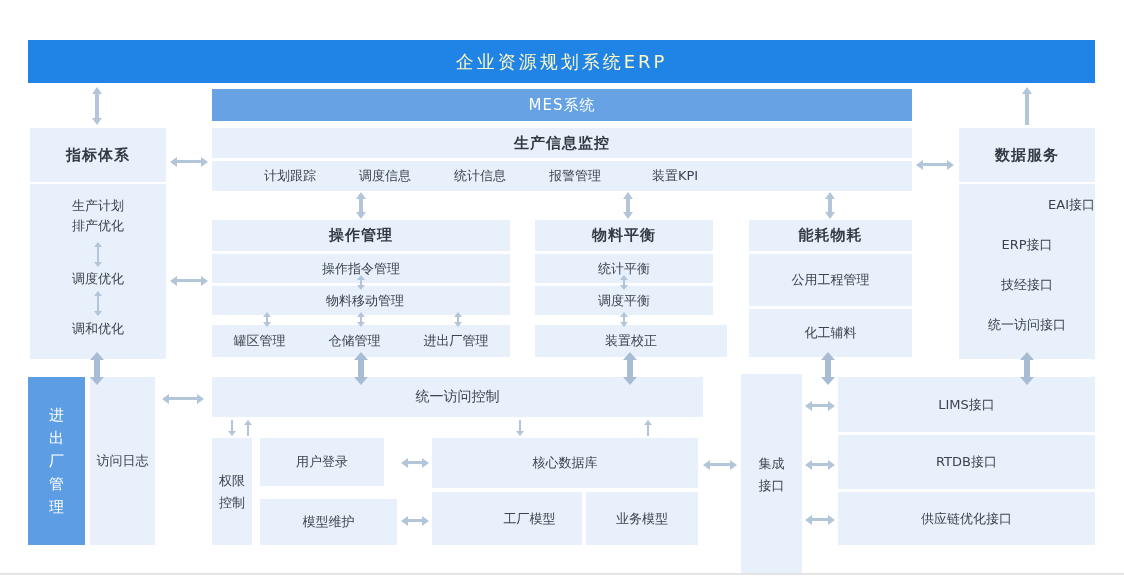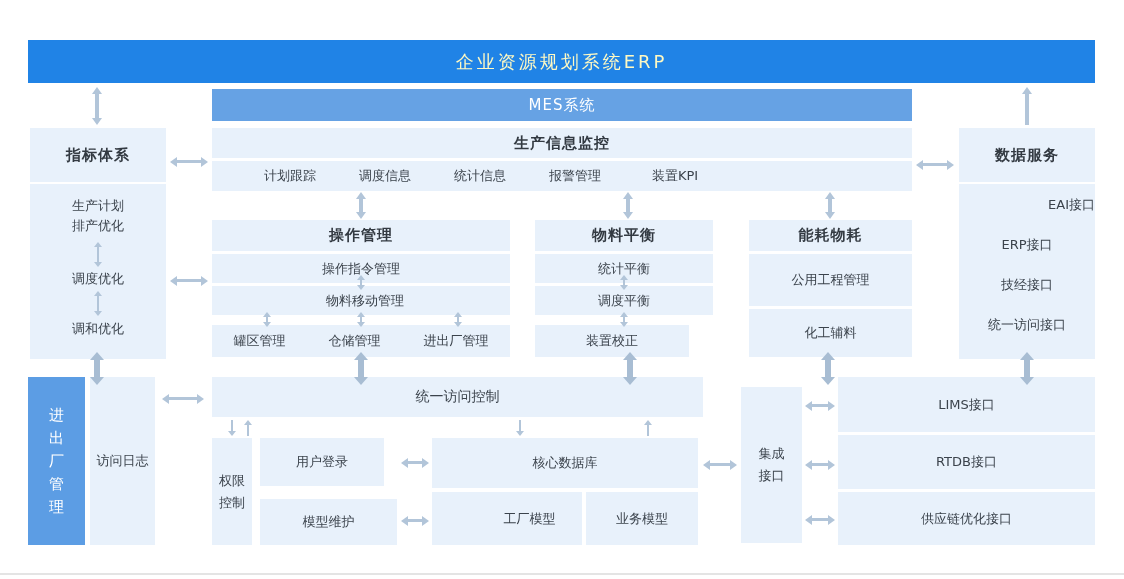--- a/index.html
+++ b/index.html
@@ -110,21 +110,21 @@
       <span>仓储管理</span>
       <span>进出厂管理</span>
     </div>
   </div>
 
   <div class="box" style="left:535px;top:220px;width:178px;height:31px;">
     <span class="hdr">物料平衡</span>
   </div>
   <div class="box" style="left:535px;top:254px;width:178px;height:29px;">统计平衡</div>
   <div class="box" style="left:535px;top:286px;width:178px;height:29px;">调度平衡</div>
-  <div class="box" style="left:535px;top:325px;width:154px;height:32px;">装置校正</div>
+  <div class="box" style="left:535px;top:325px;width:192px;height:32px;">装置校正</div>
 
   <div class="box" style="left:749px;top:220px;width:163px;height:31px;">
     <span class="hdr">能耗物耗</span>
   </div>
   <div class="box" style="left:749px;top:254px;width:163px;height:52px;">公用工程管理</div>
   <div class="box" style="left:749px;top:309px;width:163px;height:48px;">化工辅料</div>
 
   <div class="box bluebox" style="left:28px;top:377px;width:57px;height:168px;">
     <div class="vtext">进出厂管理</div>
   </div>
@@ -136,21 +136,21 @@
     <span>权限</span>
     <span>控制</span>
   </div>
   <div class="box" style="left:260px;top:438px;width:124px;height:48px;text-align:center;">用户登录</div>
   <div class="box" style="left:260px;top:499px;width:137px;height:46px;">模型维护</div>
 
   <div class="box" style="left:432px;top:438px;width:266px;height:50px;">核心数据库</div>
   <div class="box" style="left:432px;top:492px;width:150px;height:53px;padding-left:45px;">工厂模型</div>
   <div class="box" style="left:586px;top:492px;width:112px;height:53px;">业务模型</div>
 
-  <div class="box col" style="left:741px;top:387px;width:61px;height:156px;line-height:22px;">
+  <div class="box col" style="left:741px;top:374px;width:61px;height:201px;line-height:22px;">
     <span>集成</span>
     <span>接口</span>
   </div>
 
   <div class="box" style="left:838px;top:377px;width:257px;height:55px;">LIMS接口</div>
   <div class="box" style="left:838px;top:435px;width:257px;height:54px;">RTDB接口</div>
   <div class="box" style="left:838px;top:492px;width:257px;height:53px;">供应链优化接口</div>
 
   <div class="av" style="left:90px;top:87px;height:38px;"></div>
   <div class="av uponly" style="left:1020px;top:87px;height:38px;"></div>

